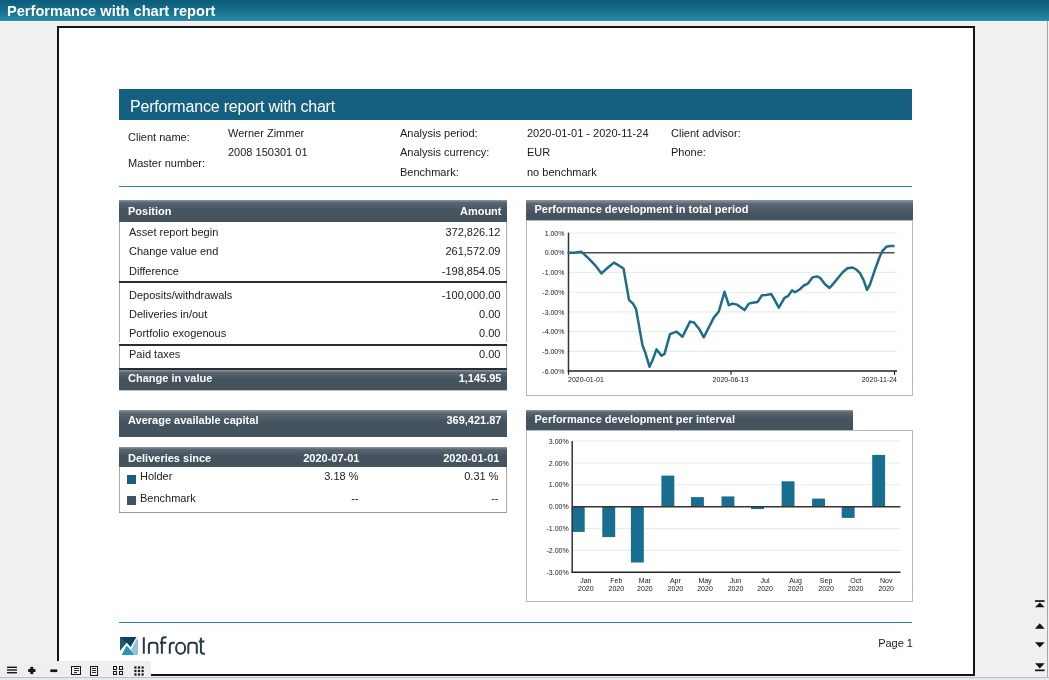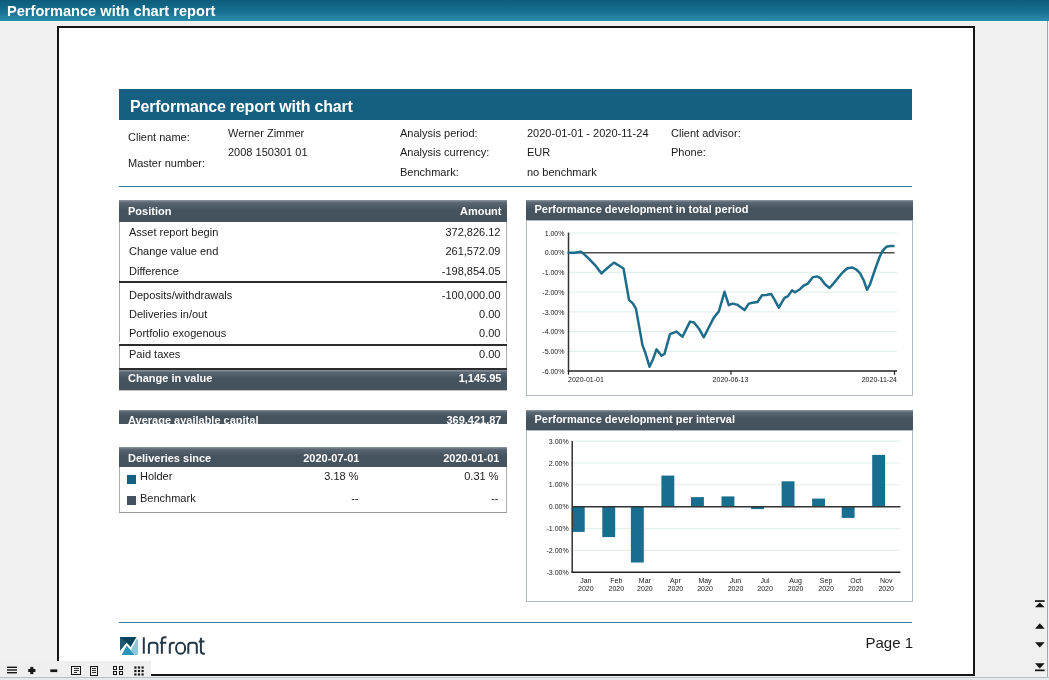--- a/index.html
+++ b/index.html
@@ -18,21 +18,21 @@
 <div class="abs" style="left:0;top:0;width:1049px;height:21px;
  background:linear-gradient(180deg,#0d5c7b 0%,#17718f 55%,#2b8cab 100%)">
  <div style="padding-left:7px;line-height:22.5px;font-size:14.6px;font-weight:bold;color:#fff">Performance with chart report</div>
 </div>
 <div class="abs" style="left:0;top:21px;width:1049px;height:1px;background:#fafafa"></div>
 
 <div class="abs" style="left:57px;top:26px;width:918px;height:650px;background:#fff;
  border:2px solid #151515;box-sizing:border-box"></div>
 
 <div class="abs" style="left:119px;top:89px;width:793px;height:31px;background:#156080">
- <div style="padding-left:11px;line-height:35px;font-size:16px;letter-spacing:-0.2px;font-weight:bold;color:#fff">Performance report with chart</div>
+ <div style="padding-left:11px;line-height:35px;font-size:16px;letter-spacing:-0.2px;font-weight:normal;color:#fff">Performance report with chart</div>
 </div>
 
 <div class="abs" style="left:128px;top:123.8px;font-size:11px;line-height:26px">Client name:<br>Master number:</div>
 <div class="abs" style="left:228px;top:123.8px;font-size:11px;line-height:19.5px">Werner Zimmer<br>2008 150301 01</div>
 <div class="abs" style="left:400px;top:123.8px;font-size:11px;line-height:19.5px">Analysis period:<br>Analysis currency:<br>Benchmark:</div>
 <div class="abs" style="left:527px;top:123.8px;font-size:11px;line-height:19.5px">2020-01-01 - 2020-11-24<br>EUR<br>no benchmark</div>
 <div class="abs" style="left:671px;top:123.8px;font-size:11px;line-height:19.5px">Client advisor:<br>Phone:</div>
 <div class="abs" style="left:119px;top:185.5px;width:793px;height:1.6px;background:#2f7fa0"></div>
 
 <div class="abs hdr" style="left:119px;top:200px;width:388px;height:22px">
@@ -69,21 +69,21 @@
     <span class="l" style="top:2.2px">Paid taxes</span>
     <span class="r" style="top:2.2px">0.00</span>
   </div>
 <div class="abs" style="left:119px;top:368px;width:388px;height:2px;background:#2c2c2c"></div>
 <div class="abs hdr" style="left:119px;top:370px;width:388px;height:19.8px">
  <span class="abs" style="left:9px;top:1.8px">Change in value</span>
  <span class="abs" style="right:5.5px;top:1.8px">1,145.95</span>
 </div>
 <div class="abs" style="left:119px;top:390.4px;width:388px;height:1px;background:#c0c0c0"></div>
 
-<div class="abs hdr" style="left:526px;top:200px;width:387px;height:20px">
+<div class="abs hdr" style="left:526px;top:200px;width:387px;height:32px">
  <span class="abs" style="left:8.5px;top:2.7px">Performance development in total period</span>
 </div>
 <div class="abs" style="left:526px;top:220px;width:387px;height:176px;background:#fff;
  border:1px solid #afbac3;box-sizing:border-box"></div>
 <svg class="abs" style="left:526px;top:220px" width="387" height="176" viewBox="526 220 387 176">
  <g stroke="#e4f0e6" stroke-width="1.1">
       <line x1="568.2" y1="233.0" x2="897" y2="233.0"></line>
       <line x1="568.2" y1="272.4" x2="897" y2="272.4"></line>
       <line x1="568.2" y1="292.2" x2="897" y2="292.2"></line>
       <line x1="568.2" y1="311.9" x2="897" y2="311.9"></line>
@@ -105,21 +105,21 @@
     <text x="564.5" y="294.8" text-anchor="end">-2.00%</text>
     <text x="564.5" y="314.5" text-anchor="end">-3.00%</text>
     <text x="564.5" y="334.2" text-anchor="end">-4.00%</text>
     <text x="564.5" y="354.0" text-anchor="end">-5.00%</text>
     <text x="564.5" y="373.7" text-anchor="end">-6.00%</text>
  <text x="568" y="381.8">2020-01-01</text>
  <text x="730.5" y="381.8" text-anchor="middle">2020-06-13</text>
  <text x="897" y="381.8" text-anchor="end">2020-11-24</text>
 </svg>
 
-<div class="abs hdr" style="left:119px;top:410.3px;width:388px;height:14px">
+<div class="abs hdr" style="left:119px;top:410.3px;width:388px;height:27px">
  <span class="abs" style="left:9px;top:3.7px">Average available capital</span>
  <span class="abs" style="right:5.5px;top:3.7px">369,421.87</span>
 </div>
 
 <div class="abs hdr" style="left:119px;top:447.4px;width:388px;height:20px">
  <span class="abs" style="left:9px;top:4.3px">Deliveries since</span>
  <span class="abs" style="right:147.5px;top:4.3px">2020-07-01</span>
  <span class="abs" style="right:7.5px;top:4.3px">2020-01-01</span>
 </div>
 <div class="row" style="top:467.4px;height:22.6px">
@@ -129,21 +129,21 @@
  <span class="abs" style="right:7.5px;top:3.1px">0.31 %</span>
 </div>
 <div class="row" style="top:490px;height:21.6px">
  <span class="abs" style="left:6.5px;top:6px;width:9px;height:9px;background:#44525f"></span>
  <span class="l" style="left:20px;top:1.5px">Benchmark</span>
  <span class="abs" style="right:147.5px;top:1.5px">--</span>
  <span class="abs" style="right:7.5px;top:1.5px">--</span>
 </div>
 <div class="abs" style="left:119px;top:511.6px;width:388px;height:1.4px;background:#9b9b9b"></div>
 
-<div class="abs hdr" style="left:526px;top:410.3px;width:387px;height:19.8px">
+<div class="abs hdr" style="left:526px;top:410.3px;width:327px;height:19.8px">
  <span class="abs" style="left:8.5px;top:3px">Performance development per interval</span>
 </div>
 <div class="abs" style="left:526px;top:430.1px;width:387px;height:172px;background:#fff;
  border:1px solid #afbac3;box-sizing:border-box"></div>
 <svg class="abs" style="left:526px;top:430.1px" width="387" height="172" viewBox="526 430 387 172">
  <g stroke="#e4f0e6" stroke-width="1.1">
       <line x1="572.2" y1="441.1" x2="900.5" y2="441.1"></line>
       <line x1="572.2" y1="463.0" x2="900.5" y2="463.0"></line>
       <line x1="572.2" y1="484.8" x2="900.5" y2="484.8"></line>
       <line x1="572.2" y1="528.6" x2="900.5" y2="528.6"></line>
@@ -207,21 +207,21 @@
  <g fill="none" stroke="#263845" stroke-width="2">
   <path d="M143.8 637.3 V653.7"></path>
   <path d="M148.9 653.7 V645.6 Q148.9 642.8 151.7 642.8 H154.6 Q157.4 642.8 157.4 645.6 V653.7"></path>
   <path d="M166.5 637.2 H164.6 Q161.9 637.2 161.9 640 V653.7 M159.9 642.8 H166.3"></path>
   <path d="M169.8 653.7 V646 Q169.8 642.8 173.2 642.8 H174.8"></path>
   <rect x="176.1" y="642.8" width="9" height="10.9" rx="4.2" ry="5.2"></rect>
   <path d="M188.3 653.7 V645.6 Q188.3 642.8 191.1 642.8 H194 Q196.8 642.8 196.8 645.6 V653.7"></path>
   <path d="M200.9 637.8 V651 Q200.9 653.7 203.7 653.7 H204.9 M198.7 641.4 H204.5"></path>
  </g>
 </svg>
-<div class="abs" style="left:840px;top:637px;width:73px;text-align:right;font-size:15px;line-height:12px">Page 1</div>
+<div class="abs" style="left:840px;top:637px;width:73px;text-align:right;font-size:11px;line-height:12px">Page 1</div>
 
 <div class="abs" style="left:0;top:660.5px;width:150.5px;height:15.5px;background:#efefef"></div>
 <svg class="abs" style="left:0;top:658px" width="160" height="20" viewBox="0 658 160 20">
  <g fill="#161616">
   <rect x="7" y="666.6" width="10" height="1.4"></rect>
   <rect x="7" y="669.3" width="10" height="1.4"></rect>
   <rect x="7" y="672" width="10" height="1.4"></rect>
   <rect x="30.3" y="666.9" width="3" height="7.2"></rect>
   <rect x="28.2" y="669" width="7.2" height="3"></rect>
   <rect x="50.3" y="669.4" width="7" height="2.7"></rect>

